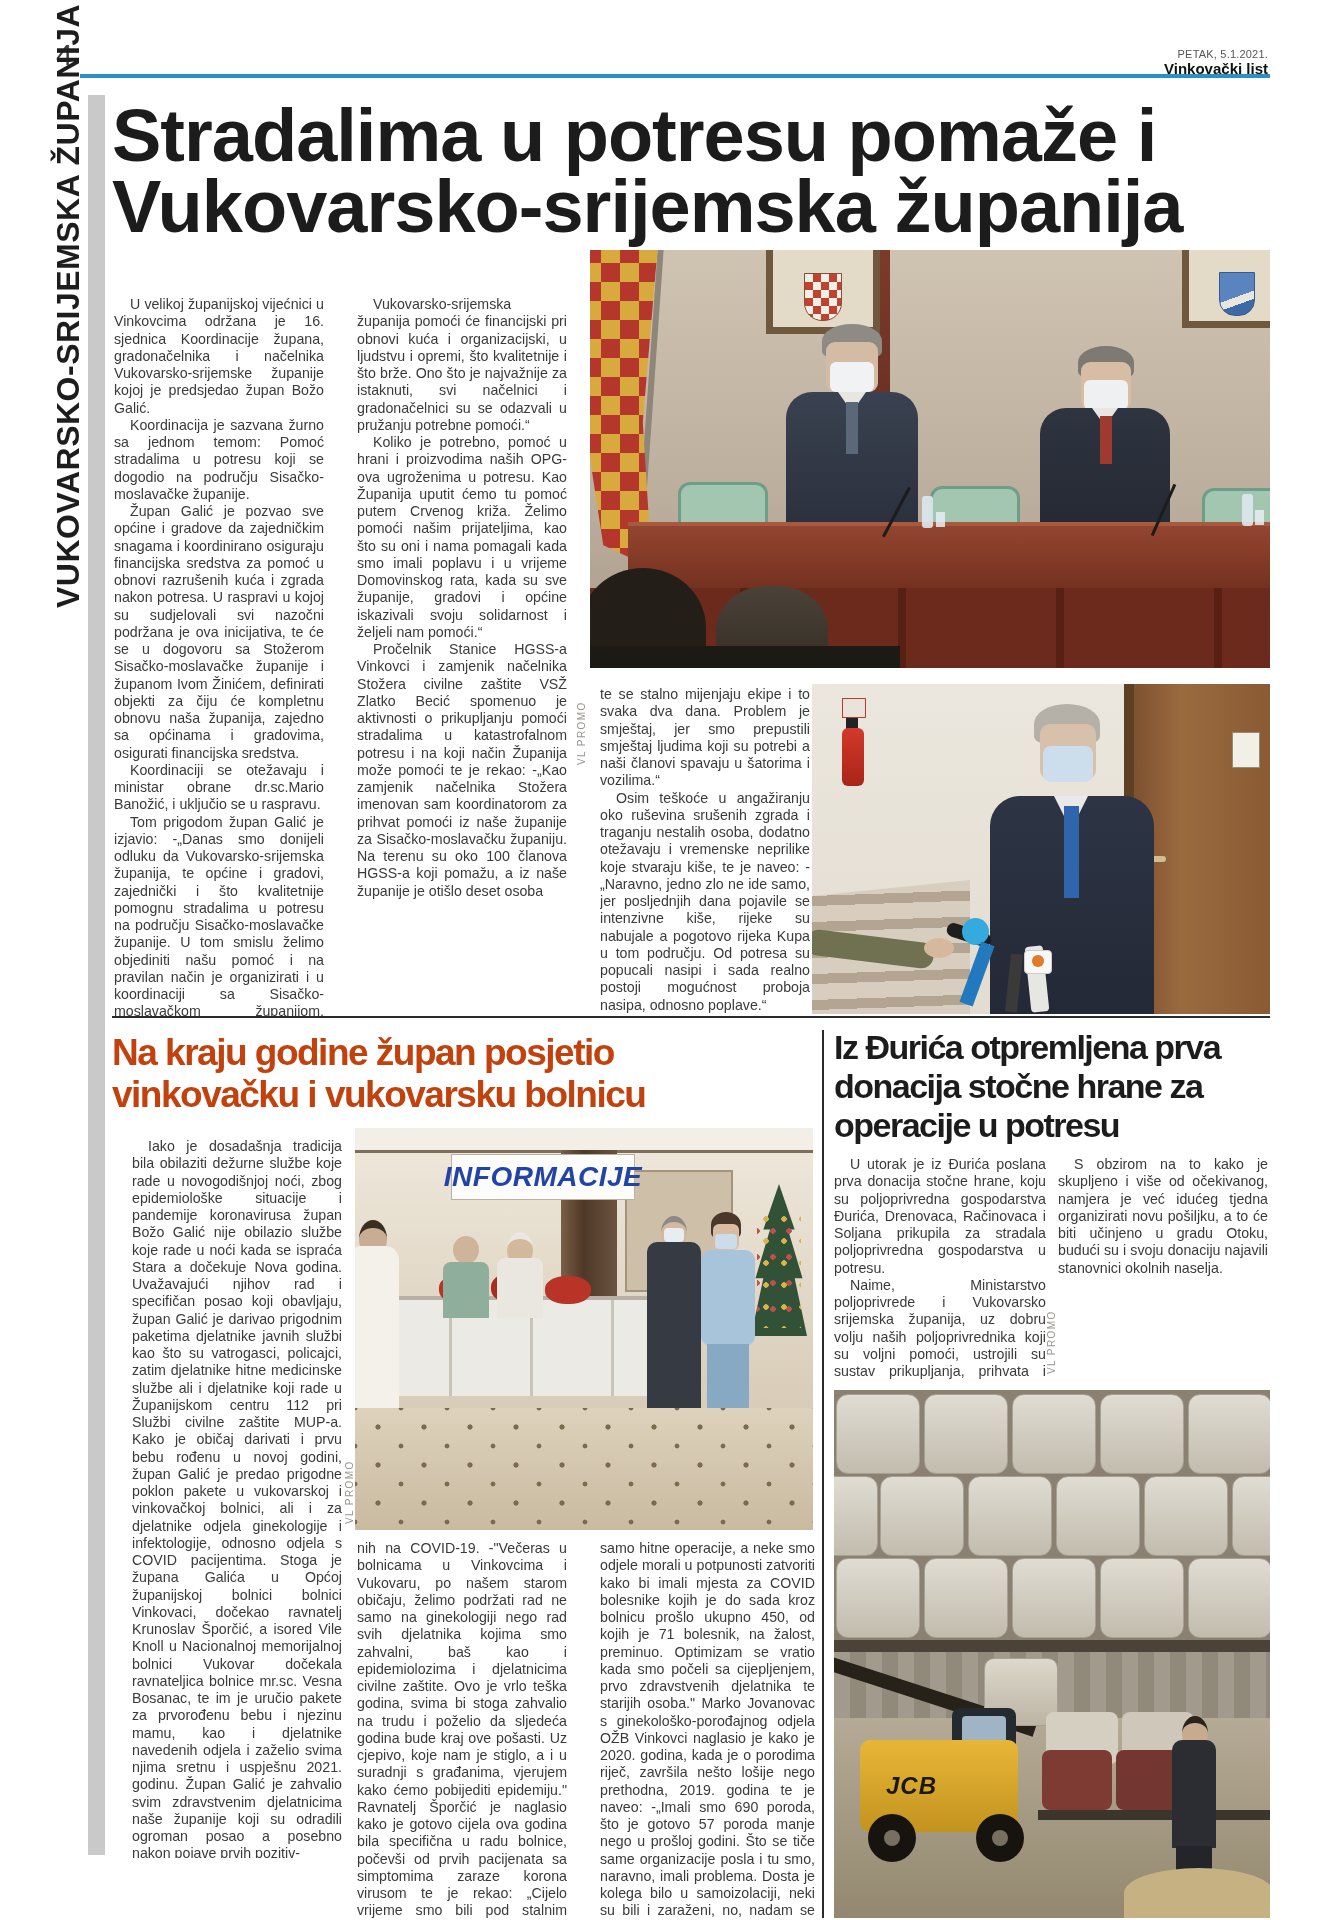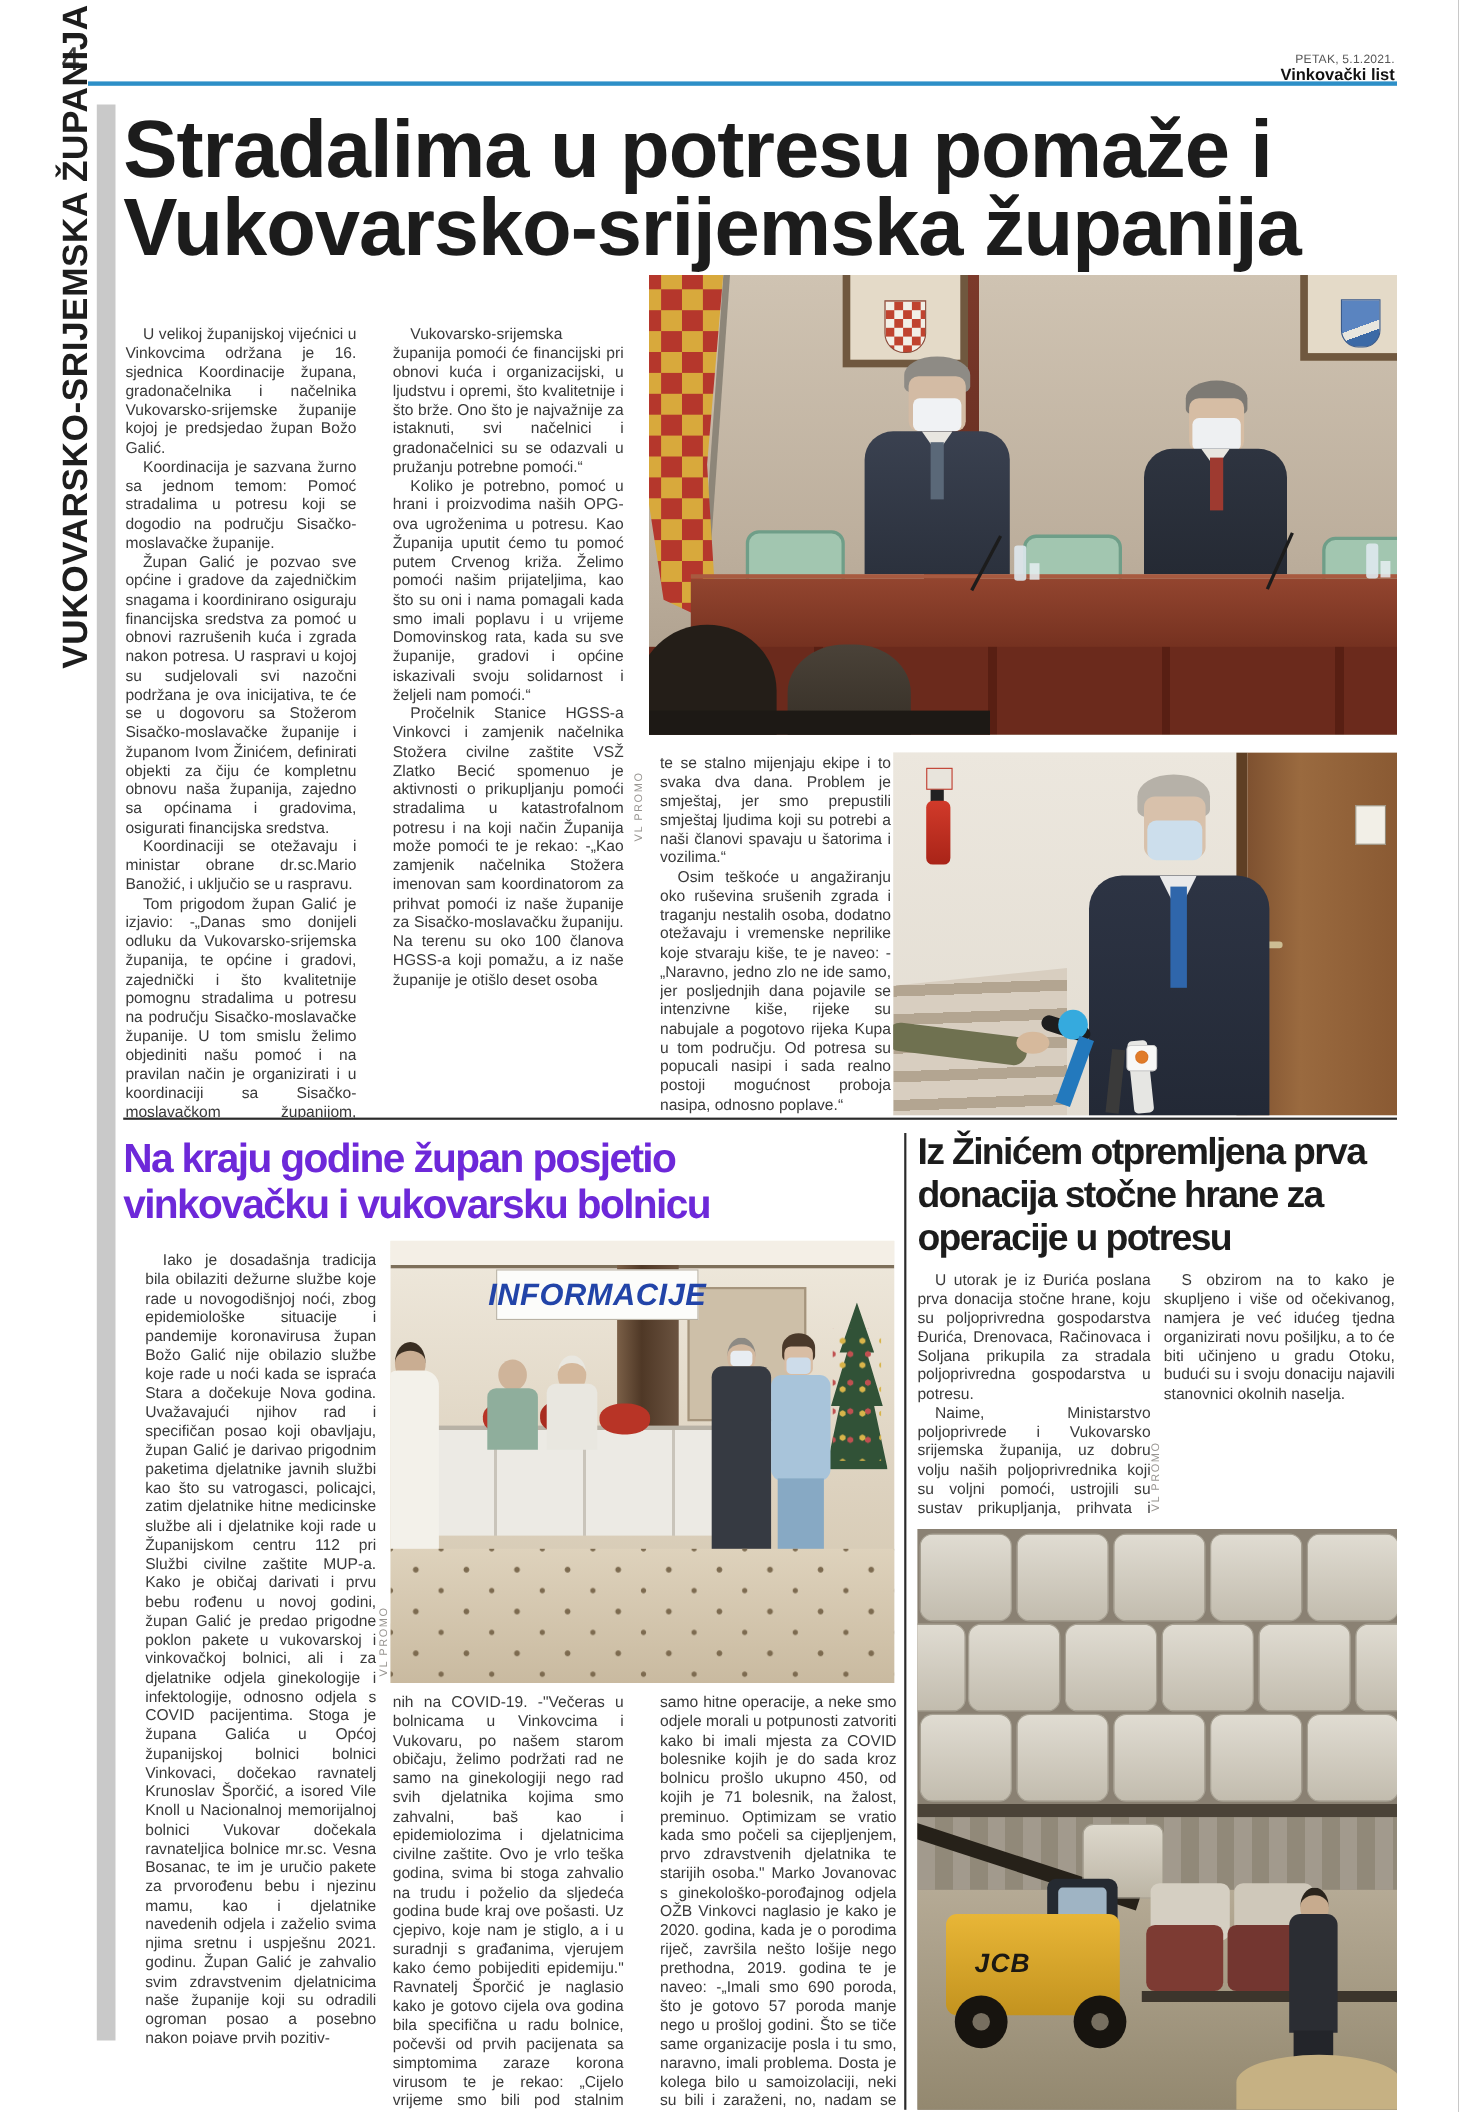--- a/index.html
+++ b/index.html
@@ -11,21 +11,21 @@
   .dateline{font-size:11px;color:#555;text-align:right;letter-spacing:.2px;}
   .masthead{font-size:15px;font-weight:700;color:#111;text-align:right;}
   .bluerule{background:#2d8fc7;height:4px;}
   
   .sectionbar{background:#c9c9c9;}
   .sectiontitle{font-size:32px;font-weight:700;color:#1d1d1d;white-space:nowrap;
                 transform:rotate(-90deg);transform-origin:0 0;letter-spacing:.5px;}
   
   .h1line{display:block;font-size:74px;line-height:71px;font-weight:700;color:#1c1c1c;
           letter-spacing:-1px;white-space:nowrap;}
-  .h2line{display:block;font-size:37px;line-height:42px;font-weight:700;color:#6d28d9;
+  .h2line{display:block;font-size:37px;line-height:42px;font-weight:700;color:#c2410c;
           letter-spacing:-1.5px;white-space:nowrap;}
   .h3line{display:block;font-size:34px;line-height:39px;font-weight:700;color:#1c1c1c;
           letter-spacing:-1.5px;white-space:nowrap;}
   
   .col{font-size:14.2px;line-height:17.25px;color:#3a3a3a;text-align:justify;
        overflow:hidden;hyphens:none;}
   .col p{margin:0;text-indent:16px;}
   .col p.cont{text-indent:0;}
   .divider-h{background:#2b2b2b;height:2px;}
   .divider-v{background:#2b2b2b;width:2px;}
@@ -202,21 +202,21 @@
 
     <div class="abs" style="left:0;top:280px;width:458px;height:122px;background:linear-gradient(#ded2bc,#c9baa0);">
       <div style="width:100%;height:100%;background-image:radial-gradient(circle,#7d6b50 2.2px,transparent 3px),radial-gradient(circle,#7d6b50 2px,transparent 2.8px);background-size:46px 38px,46px 38px;background-position:0 0,23px 19px;"></div>
     </div>
   </div>
   <div class="abs credit" style="left:344px;top:1524px;">VL PROMO</div>
 
   <div class="abs divider-v" style="left:822px;top:1030px;height:888px;"></div>
 
   <div class="abs" style="left:834px;top:1028px;">
-    <span class="h3line">Iz Žinićem otpremljena prva</span>
+    <span class="h3line">Iz Đurića otpremljena prva</span>
     <span class="h3line">donacija stočne hrane za</span>
     <span class="h3line">operacije u potresu</span>
   </div>
 
   <div class="abs col" style="left:834px;top:1156px;width:212px;height:226px;">
       <p>U utorak je iz Đurića poslana prva donacija stočne hrane, koju su poljoprivredna gospodarstva Đurića, Drenovaca, Račinovaca i Soljana prikupila za stradala poljoprivredna gospodarstva u potresu.</p>
       <p>Naime, Ministarstvo poljoprivrede i Vukovarsko srijemska županija, uz dobru volju naših poljoprivrednika koji su voljni pomoći, ustrojili su sustav prikupljanja, prihvata i raspo-</p>
     </div>
   <div class="abs col" style="left:1058px;top:1156px;width:210px;height:226px;">
       <p>S obzirom na to kako je skupljeno i više od očekivanog, namjera je već idućeg tjedna organizirati novu pošiljku, a to će biti učinjeno u gradu Otoku, budući su i svoju donaciju najavili stanovnici okolnih naselja.</p>

